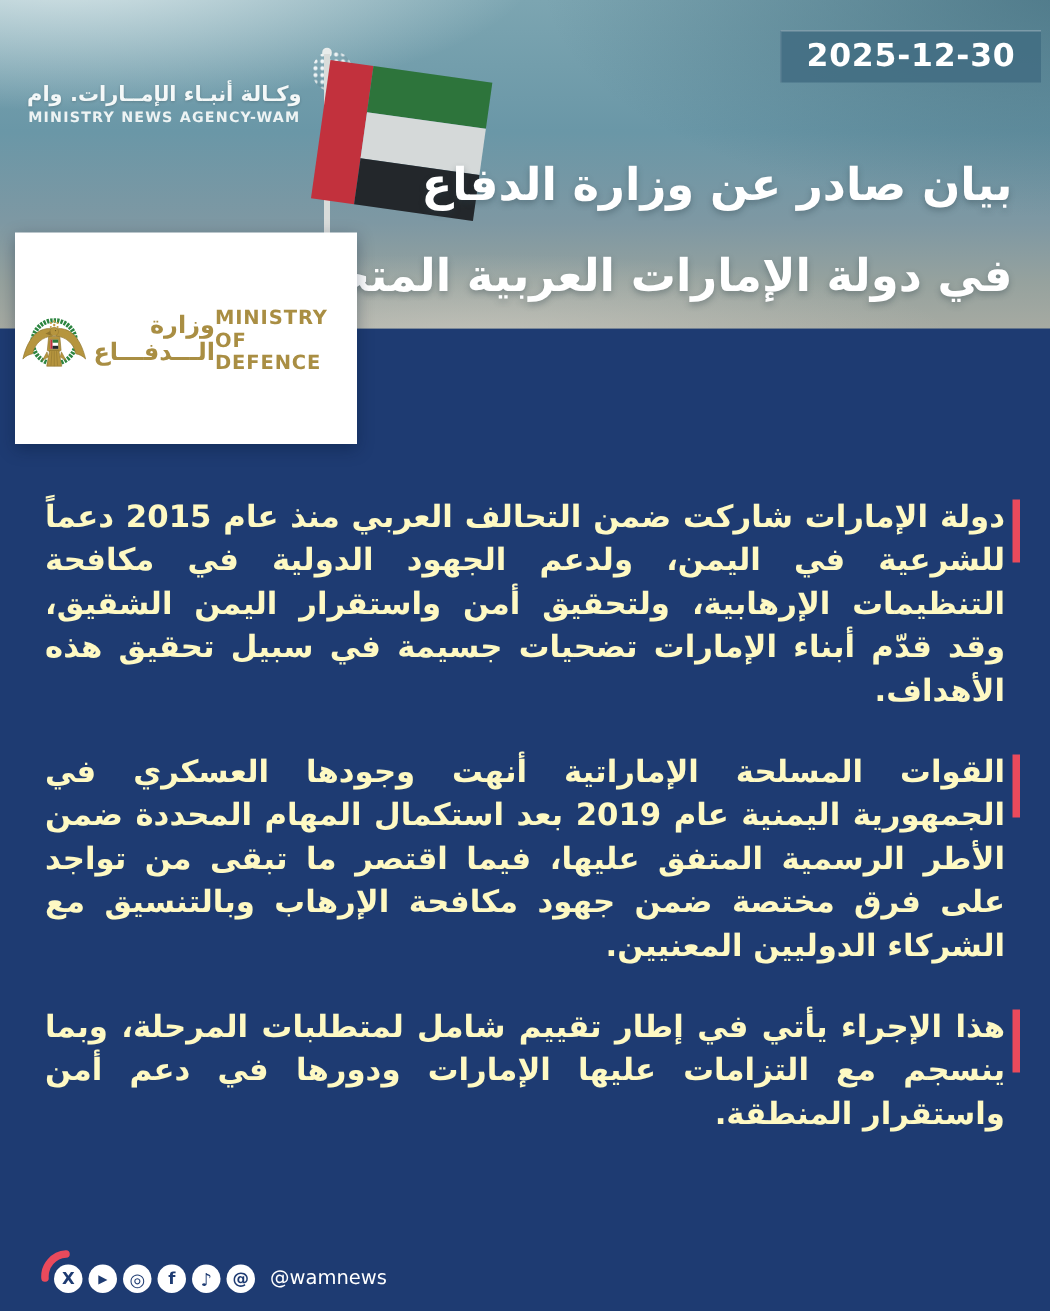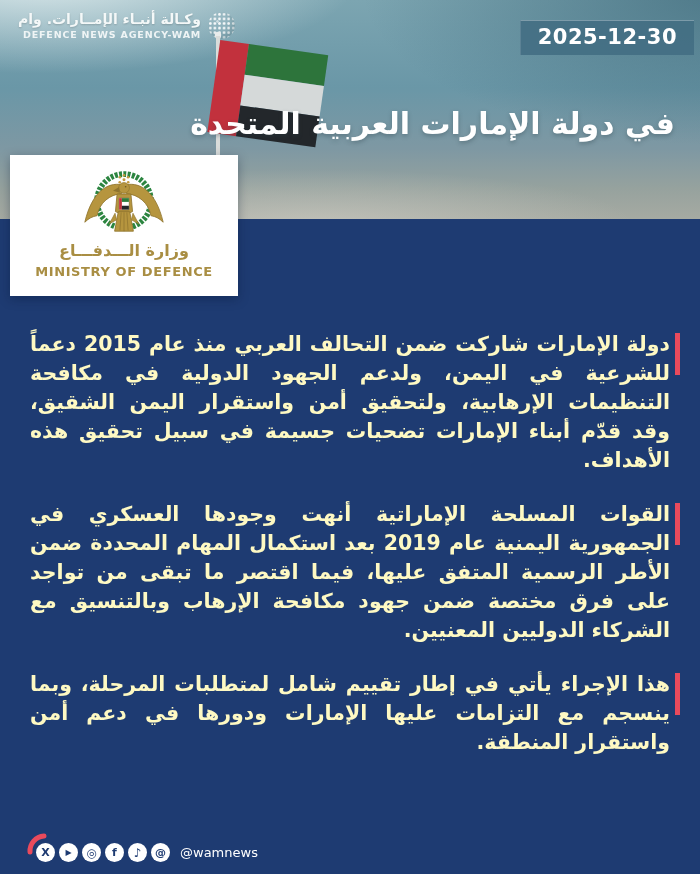--- a/index.html
+++ b/index.html
@@ -18,21 +18,21 @@
       radial-gradient(95% 130% at 104% -5%, rgba(52,96,114,0.65) 0%, rgba(52,96,114,0) 55%),
       radial-gradient(70% 38% at 45% 102%, rgba(216,213,204,0.5) 0%, rgba(216,213,204,0) 65%),
       linear-gradient(to bottom, #7ca5b1 0%, #6a97a7 40%, #7e98a3 68%, #96a29e 86%, #a6aaa2 100%);
   }
   
   .wam-logo {
     position:absolute; left:18px; top:11px;
     display:flex; align-items:center; gap:7px;
     color:#f4f8f8;
   }
-  .wam-logo .text { text-align:right; }
+  .wam-logo .text { text-align:center;margin-top:44px; }
   .wam-ar { font-size:14px; font-weight:bold; direction:rtl; letter-spacing:0.5px; text-shadow:0 1px 2px rgba(0,0,0,0.18); }
   .wam-en { font-size:9.5px; font-weight:bold; letter-spacing:0.8px; opacity:0.95; margin-top:2px; }
   .wam-globe {
     width:27px; height:27px; border-radius:50%;
     background:
       radial-gradient(circle at 35% 35%, rgba(255,255,255,0.55) 0.9px, rgba(255,255,255,0) 1.6px),
       radial-gradient(circle, rgba(255,255,255,0.9) 1px, rgba(255,255,255,0) 1.7px);
     background-size:100% 100%, 4.6px 4.6px;
     box-shadow: inset -3px -3px 5px rgba(90,120,130,0.35);
   }
@@ -54,21 +54,21 @@
     color:#ffffff; font-weight:bold; font-size:30px; line-height:61px;
     text-shadow:0 2px 4px rgba(40,60,70,0.35);
     white-space:nowrap;
   }
   
   .flag-wrap { position:absolute; left:203px; top:26px; width:140px; height:140px; }
   
   .mod-card {
     position:absolute; left:10px; top:155px; width:228px; height:141px;
     background:#ffffff; box-shadow:0 3px 10px rgba(0,20,50,0.35);
-    display:flex; flex-direction:column; align-items:center;
+    display:flex; align-items:center;
   }
   .mod-card .emblem { margin-top:5px; }
   .mod-ar { color:#a98e43; font-size:16px; font-weight:bold; direction:rtl; line-height:18px; }
   .mod-en { color:#a98e43; font-size:13px; font-weight:bold; letter-spacing:0.6px; margin-top:4px; }
   
   .content {
     position:absolute; left:30px; right:30px; top:330px;
     direction:rtl;
   }
   .para {
@@ -102,21 +102,21 @@
 </head>
 <body>
 
 <div class="page">
 
   <div class="hero">
 
     <div class="wam-logo">
       <div class="text">
         <div class="wam-ar">وكـالة أنبـاء الإمــارات. وام</div>
-        <div class="wam-en">DEFENCE NEWS AGENCY-WAM</div>
+        <div class="wam-en">MINISTRY NEWS AGENCY-WAM</div>
       </div>
       <div class="wam-globe"></div>
     </div>
 
     <div class="date-badge">2025-12-30</div>
 
     <div class="flag-wrap">
       <svg width="140" height="140" viewBox="0 0 140 140">
         <circle cx="15" cy="9" r="3.2" fill="#e9eceb"></circle>
         <rect x="13" y="10" width="4" height="128" fill="#d9dcda"></rect>
@@ -124,20 +124,21 @@
           <rect x="17" y="14" width="29" height="93" fill="#c2313d"></rect>
           <rect x="46" y="14" width="80" height="31" fill="#2e7c3c"></rect>
           <rect x="46" y="45" width="80" height="31" fill="#e9eceb"></rect>
           <rect x="46" y="76" width="80" height="31" fill="#23262a"></rect>
           <path d="M46,14 L126,14 L126,107 L46,107 Z" fill="rgba(40,50,60,0.10)"></path>
         </g>
       </svg>
     </div>
 
     <div class="headline">
+      <div>بيان صادر عن وزارة الدفاع</div>
       <div>في دولة الإمارات العربية المتحدة</div>
     </div>
   </div>
 
   <div class="mod-card">
     <svg class="emblem" width="98" height="82" viewBox="0 0 120 100">
 
       <circle cx="60" cy="50" r="33" fill="none" stroke="#2c8540" stroke-width="7" stroke-dasharray="3.6 1.7"></circle>
 
       <g fill="#c49a3f">

